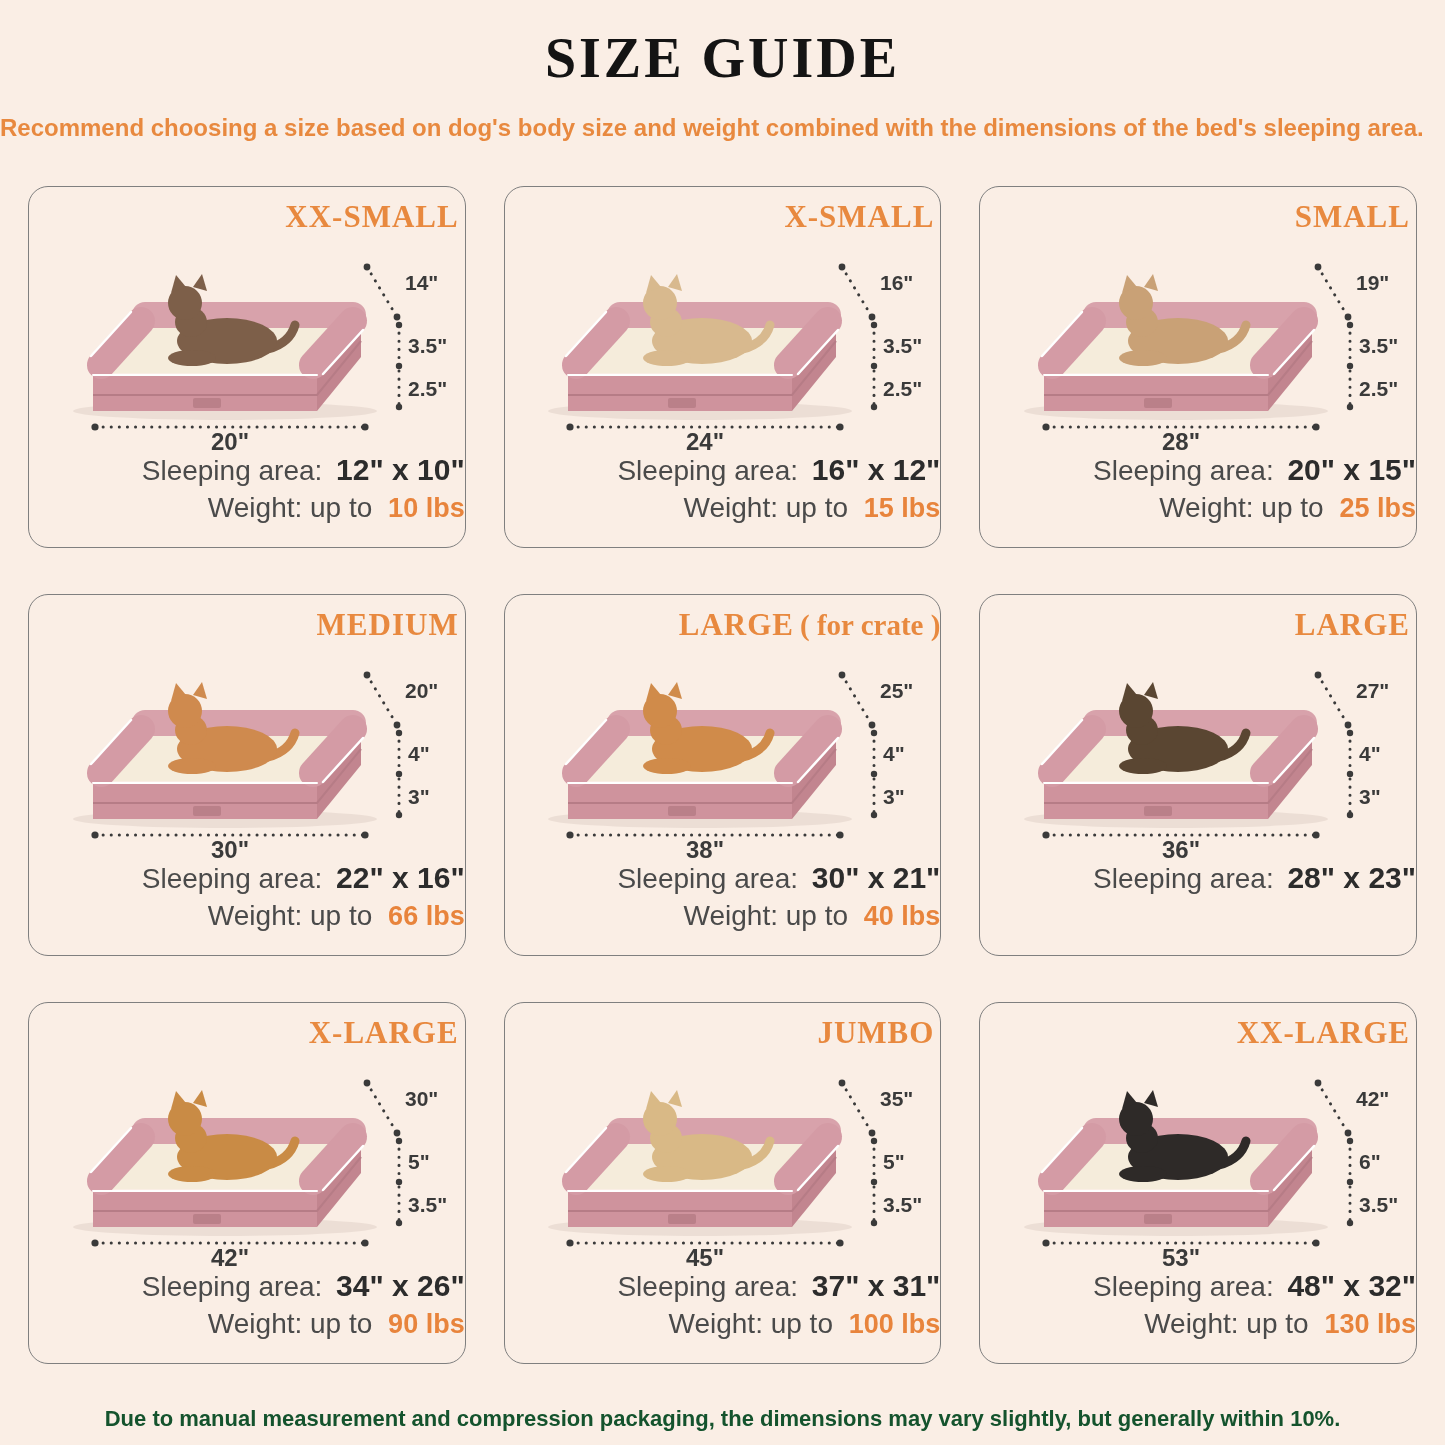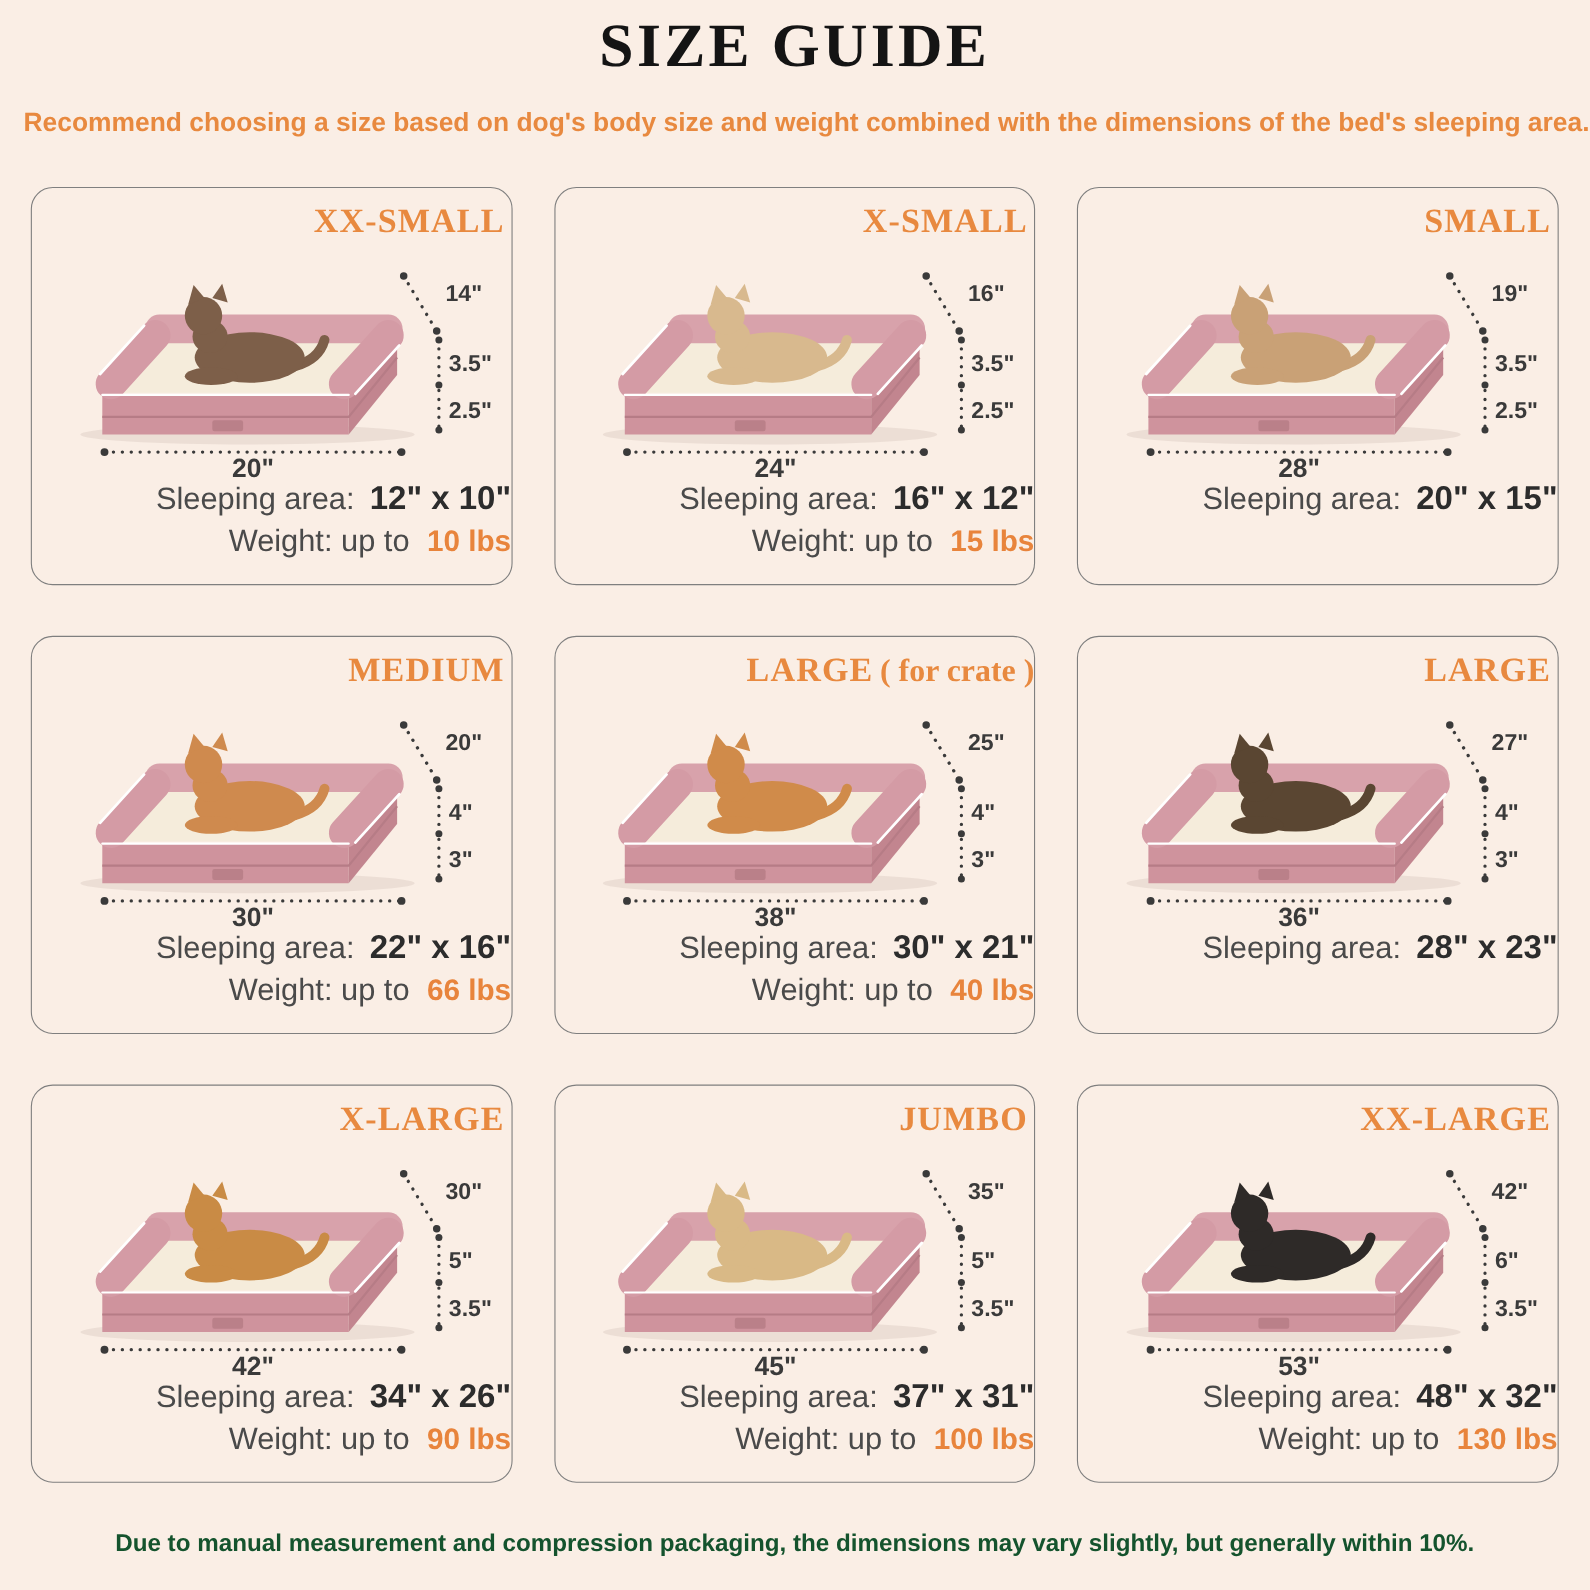--- a/index.html
+++ b/index.html
@@ -6,34 +6,34 @@
     margin: 0;
     padding: 0;
     background: #faeee5;
     font-family: "Liberation Sans", sans-serif;
   }
   .page {
     width: 1445px;
     height: 1445px;
     margin: 0 auto;
     box-sizing: border-box;
-    padding-top: 4px;
+    padding-top: 20px;
     overflow: hidden;
   }
   .main-title {
     margin: 6px 0 0 0;
     text-align: center;
     font-family: "Liberation Serif", serif;
     font-weight: bold;
     font-size: 56px;
     letter-spacing: 3px;
     color: #141414;
   }
   .subtitle {
-    text-align: right;
+    text-align: left;
     color: #e8893f;
     font-weight: bold;
     font-size: 24px;
     margin-top: 24px;
   }
   .grid {
     display: grid;
     grid-template-columns: repeat(3, 1fr);
     column-gap: 38px;
     row-gap: 46px;
@@ -337,20 +337,24 @@
         <circle cx="50" cy="190" r="3.6"></circle>
         <circle cx="320" cy="190" r="3.6"></circle>
       </g>
       <text class="dim-width" x="185" y="213" text-anchor="middle">28"</text>
     </svg>
 
     <div class="sleep-line">
       <span>Sleeping area:</span>
       <span class="value">20" x 15"</span>
     </div>
+    <div class="weight-line">
+      <span>Weight: up to</span>
+      <span class="value">25 lbs</span>
+    </div>
   </div>
 
   <div class="card">
     <div class="card-title">
       <span>MEDIUM</span><span class="suffix"></span>
     </div>
 
     <svg class="bed" width="420" height="215" viewBox="0 0 420 215">
 
       <ellipse cx="180" cy="174" rx="152" ry="9" fill="rgba(120,90,80,0.10)"></ellipse>

